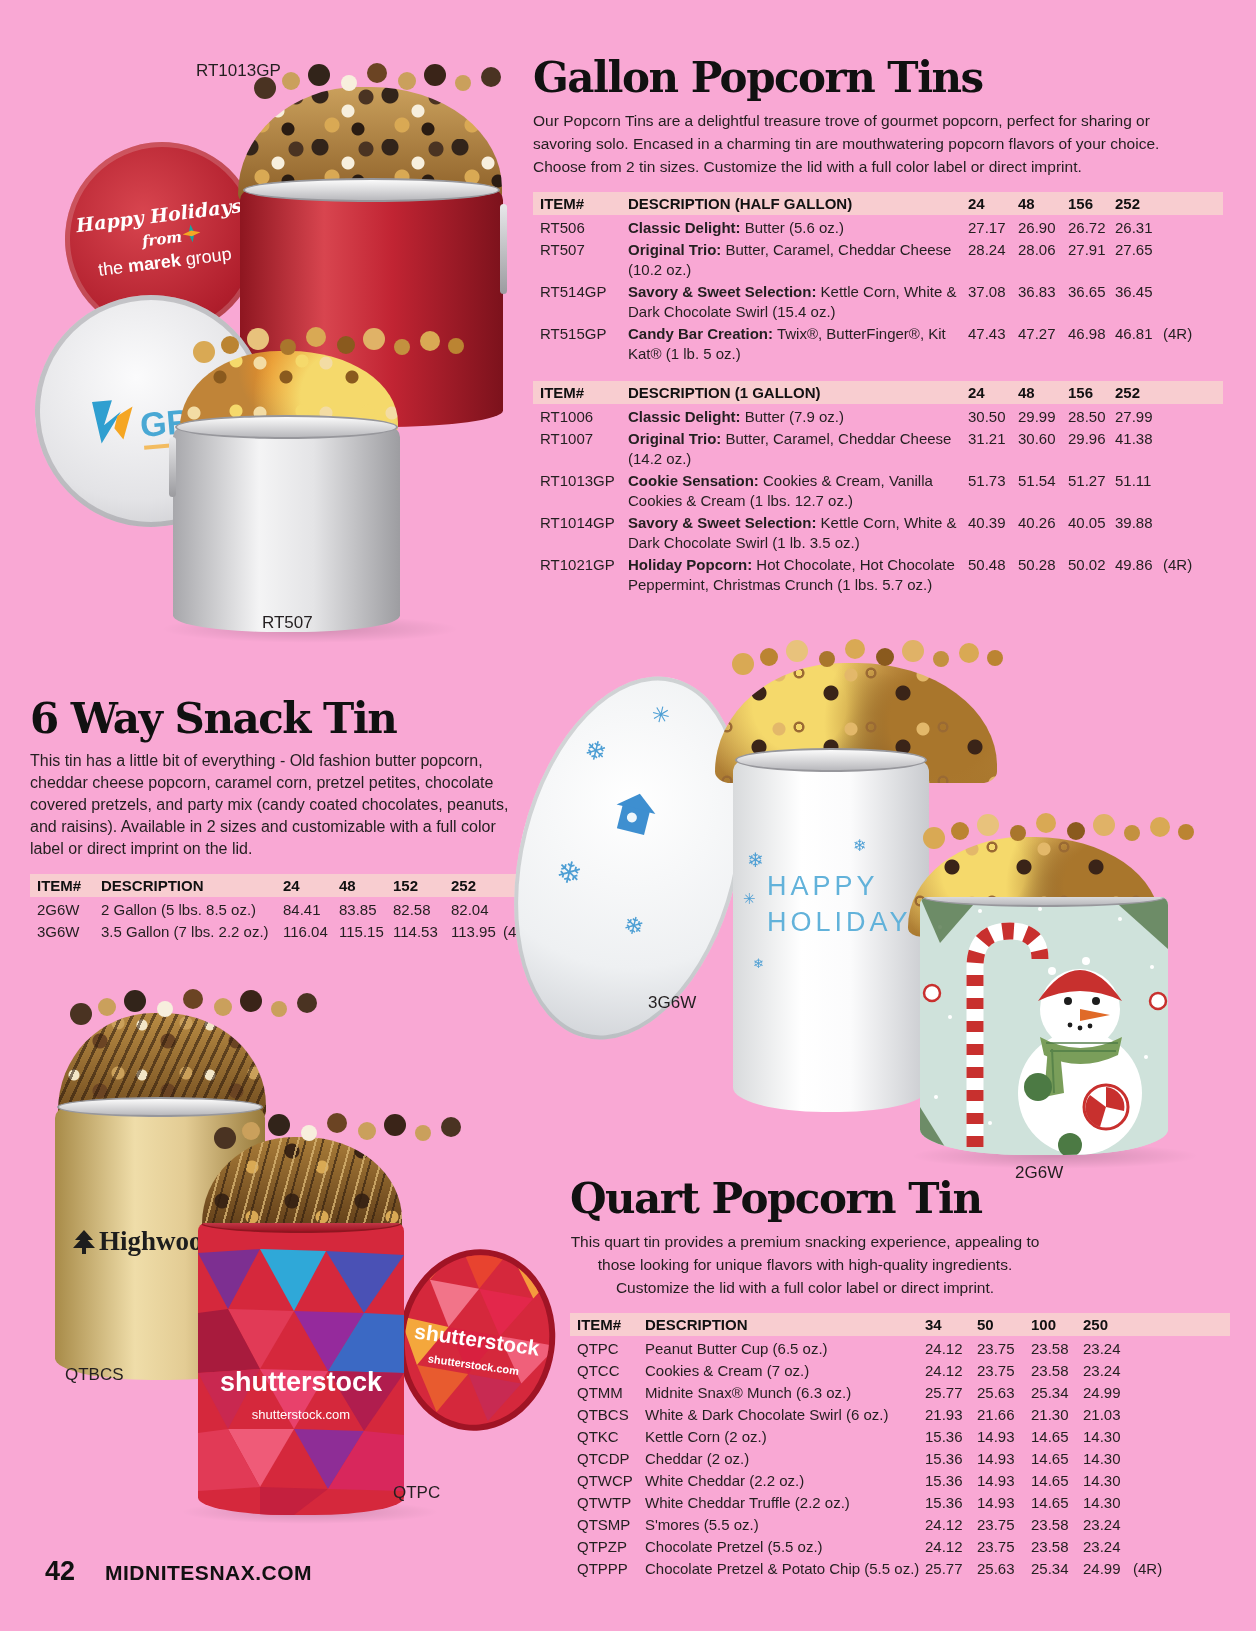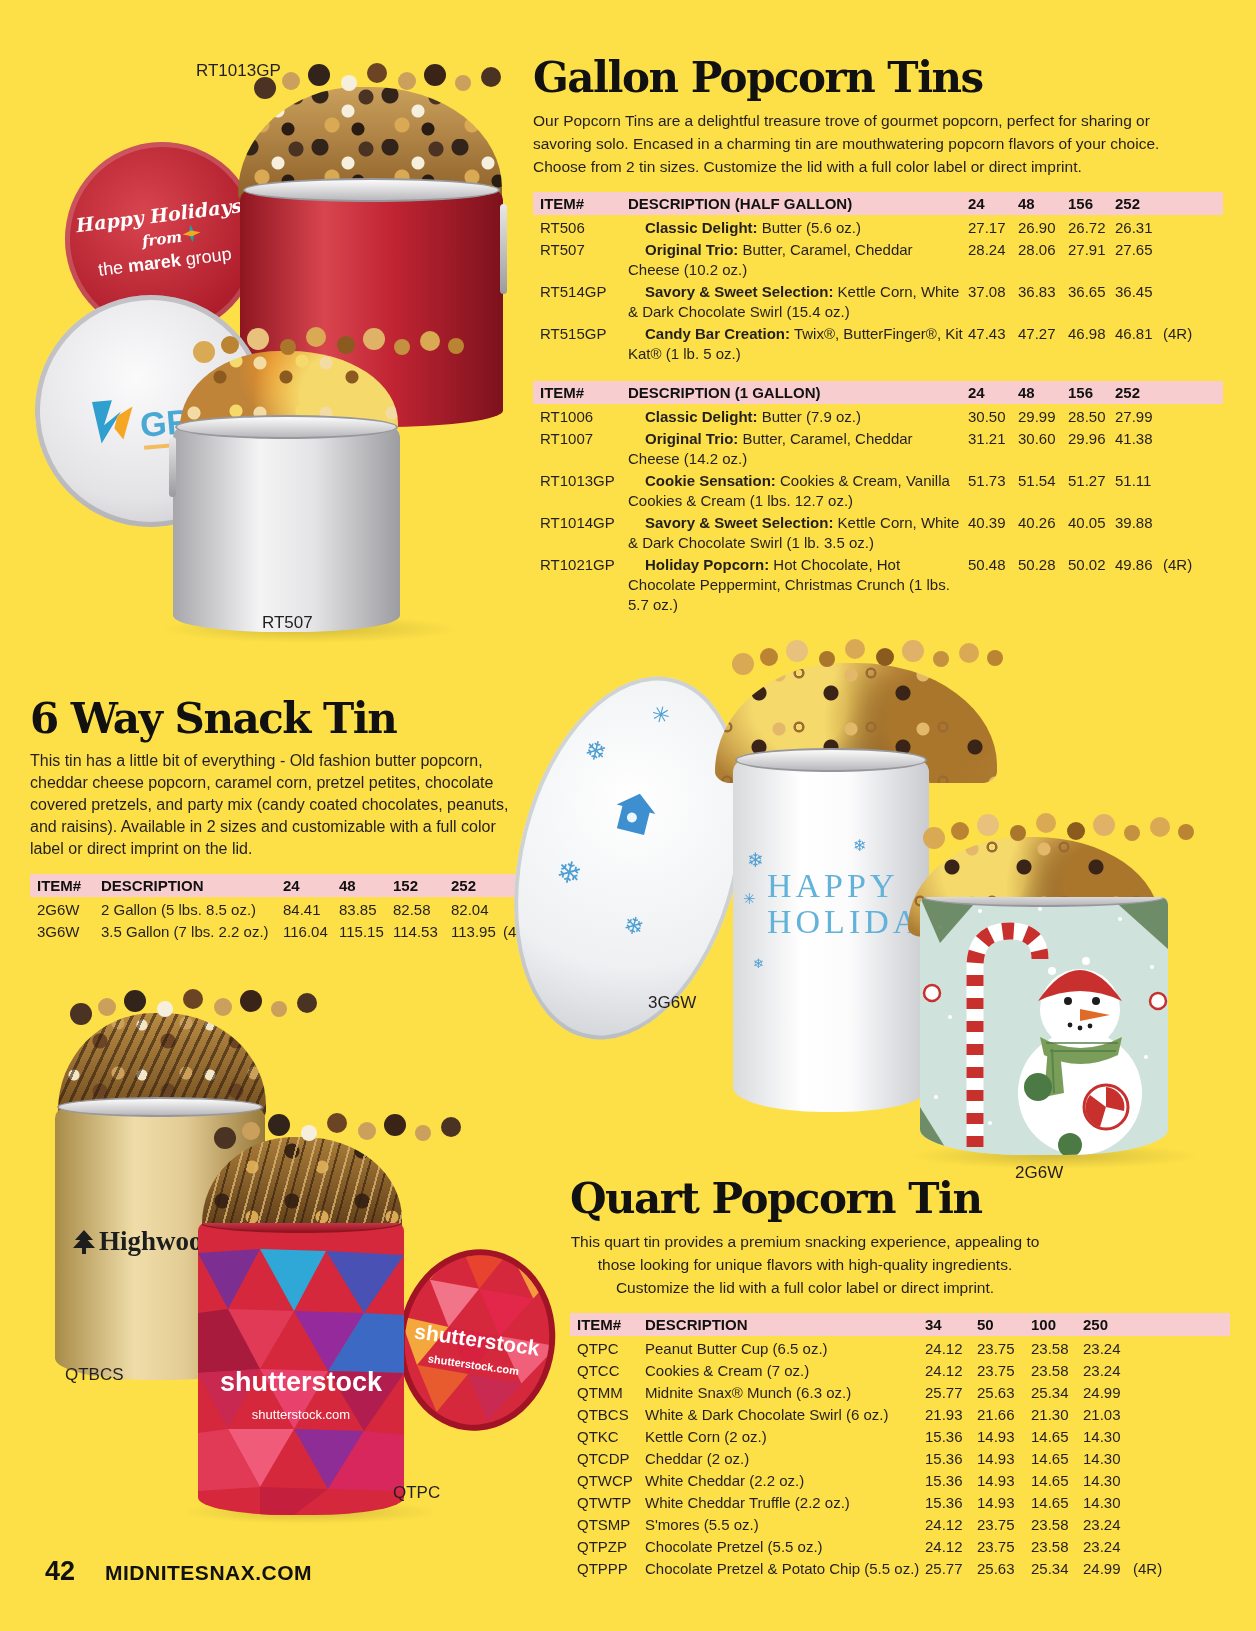--- a/index.html
+++ b/index.html
@@ -1,29 +1,29 @@
 <!DOCTYPE html>
 <html><head>
 <meta charset="utf-8">
 <style>
   html,body{margin:0;padding:0;background:#ffffff;}
-  .page{position:relative;width:1256px;height:1631px;background:#fde047;overflow:hidden;
+  .page{position:relative;width:1256px;height:1631px;background:#f9a8d4;overflow:hidden;
         font-family:"Liberation Sans",sans-serif;color:#231f20;}
 
   
   .sec-title{font-family:"DejaVu Serif",serif;font-weight:800;font-size:42px;
              letter-spacing:-1.5px;color:#111;line-height:1.02;}
   .sec-intro{font-size:15.5px;line-height:23px;color:#231f20;margin-top:9px;}
 
   
   .tbl{margin-top:14px;font-size:15px;}
   .t-head{display:grid;background:#f8cdd0;font-weight:bold;color:#111;
           padding:3px 0 3px 7px;margin-bottom:3px;align-items:center;}
   .t-row{display:grid;padding-left:7px;margin-bottom:2px;line-height:20px;}
-  .t-row b{font-weight:bold;margin-left:17px;}
+  .t-row b{font-weight:bold;}
   .tbl .cs{white-space:nowrap;padding-left:4px;}
   .tbl-gallon .t-head,.tbl-gallon .t-row{grid-template-columns:88px 340px 50px 50px 47px 44px auto;}
   .tbl-six    .t-head,.tbl-six    .t-row{grid-template-columns:64px 182px 56px 54px 58px 48px auto;}
   .tbl-quart  .t-head,.tbl-quart  .t-row{grid-template-columns:68px 280px 52px 54px 52px 46px auto;}
 
   
   .abs{position:absolute;}
   .caption{position:absolute;font-size:17px;color:#231f20;white-space:nowrap;}
 
   
@@ -99,21 +99,21 @@
   .red-lid{background:radial-gradient(circle at 42% 36%,#d8454f,#b01e2c 70%,#8e1620);
            box-shadow:inset 0 0 0 5px rgba(255,255,255,.18);}
   .silver-lid{background:radial-gradient(circle at 45% 35%,#fbfbfc,#e3e3e6 62%,#bcbcc0);
            box-shadow:inset 0 0 0 5px rgba(120,120,125,.35);}
   .white-lid{background:radial-gradient(circle at 45% 35%,#ffffff,#eef0f2 62%,#c9ccd1);
            box-shadow:inset 0 0 0 4px rgba(140,145,150,.35);border-radius:50%;}
 
   .lid-text{position:absolute;width:100%;text-align:center;color:#fff;}
   .script{font-family:"DejaVu Serif",serif;font-style:italic;font-weight:bold;}
   .gre-text{font-family:"Liberation Sans",sans-serif;font-weight:bold;color:#49a8d4;}
-  .hh-text{color:#62b2da;letter-spacing:4px;font-size:34px;line-height:36px;font-family:Liberation Serif, serif;}
+  .hh-text{color:#62b2da;letter-spacing:4px;font-size:27px;line-height:36px;}
   .flake{position:absolute;color:#4e9fd4;}
   .birdhouse{position:absolute;width:44px;height:40px;}
   .birdhouse .bh-roof{position:absolute;top:0;left:2px;width:0;height:0;
       border-left:20px solid transparent;border-right:20px solid transparent;border-bottom:16px solid #3e8fd0;}
   .birdhouse .bh-body{position:absolute;top:15px;left:8px;width:28px;height:24px;background:#3e8fd0;}
   .birdhouse .bh-hole{position:absolute;top:20px;left:15px;width:10px;height:10px;border-radius:50%;background:#eef6fb;}
 
   .footer{position:absolute;left:45px;top:1556px;display:flex;align-items:baseline;gap:30px;color:#111;}
   .footer .pgnum{font-size:27px;font-weight:bold;}
   .footer .site{font-size:21px;font-weight:bold;letter-spacing:.5px;}

